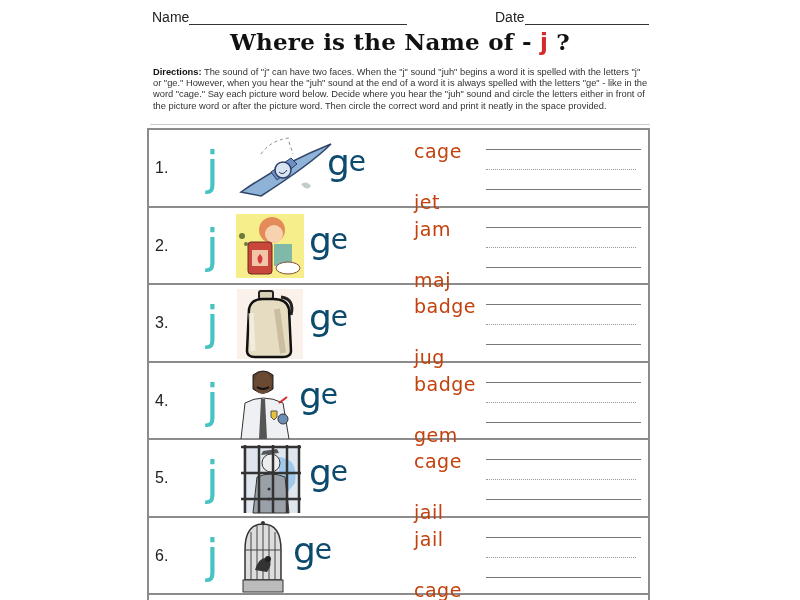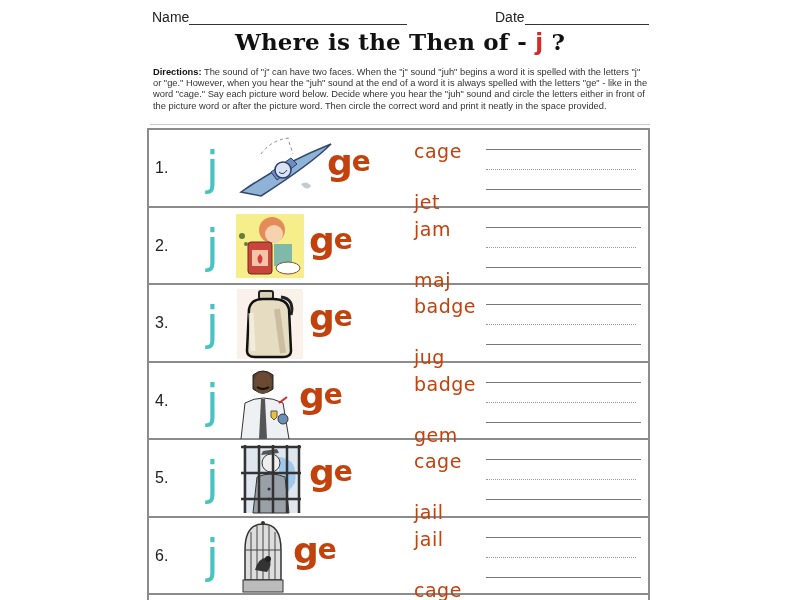--- a/index.html
+++ b/index.html
@@ -37,21 +37,21 @@
   }
   .row:last-child { border-bottom: none; height: 20px; }
   .num { position: absolute; left: 6px; top: 29px; font-size: 16px; color: #222; }
   .jletter {
     position: absolute; left: 57px; top: 8px; font-size: 46px; line-height: 60px;
     color: #48c3c3; font-family: "DejaVu Sans", sans-serif; font-weight: normal;
   }
   .pic { position: absolute; top: 6px; }
   .ge {
     position: absolute; top: 11px; font-size: 36px; line-height: 44px;
-    color: #c2410c; font-family: "DejaVu Sans", sans-serif; font-weight: bold; letter-spacing: -1px;
+    color: #0c4a6e; font-family: "DejaVu Sans", sans-serif; font-weight: normal; letter-spacing: -1px;
   }
   .ge .e { font-size: 28px; position: relative; top: -4px; }
   .word {
     position: absolute; left: 265px; font-size: 19px; color: #c2410c;
     font-family: "DejaVu Sans", sans-serif; font-weight: normal; letter-spacing: 0.5px;
   }
   .word.w1 { top: 10px; }
   .word.w2 { top: 38px; margin-top: 23px; }
   .line { position: absolute; left: 337px; width: 155px; }
   .line.l1 { top: 19px; border-top: 1.5px solid #777; }
@@ -62,21 +62,21 @@
 <body>
 
 <div class="header-line" id="name-field">
   <span>Name</span><span class="blank"></span>
 </div>
 <div class="header-line" id="date-field">
   <span>Date</span><span class="blank"></span>
 </div>
 
 <div class="title">
-  <span>Where is the Then of - </span><span class="accent">j</span><span> ?</span>
+  <span>Where is the Name of - </span><span class="accent">j</span><span> ?</span>
 </div>
 
 <div class="directions">
   <b>Directions:</b><span> The sound of "j" can have two faces.  When the "j" sound "juh" begins a word it is spelled with the letters "j" or "ge."  However, when you hear the "juh" sound at the end of a word it is always spelled with the letters "ge" - like in the word "cage."  Say each picture word below.  Decide where you hear the "juh" sound and circle the letters either in front of the picture word or after the picture word.  Then circle the correct word and print it neatly in the space provided.</span>
 </div>
 
 <div class="rule-top"></div>
 
 <div class="table">
 

